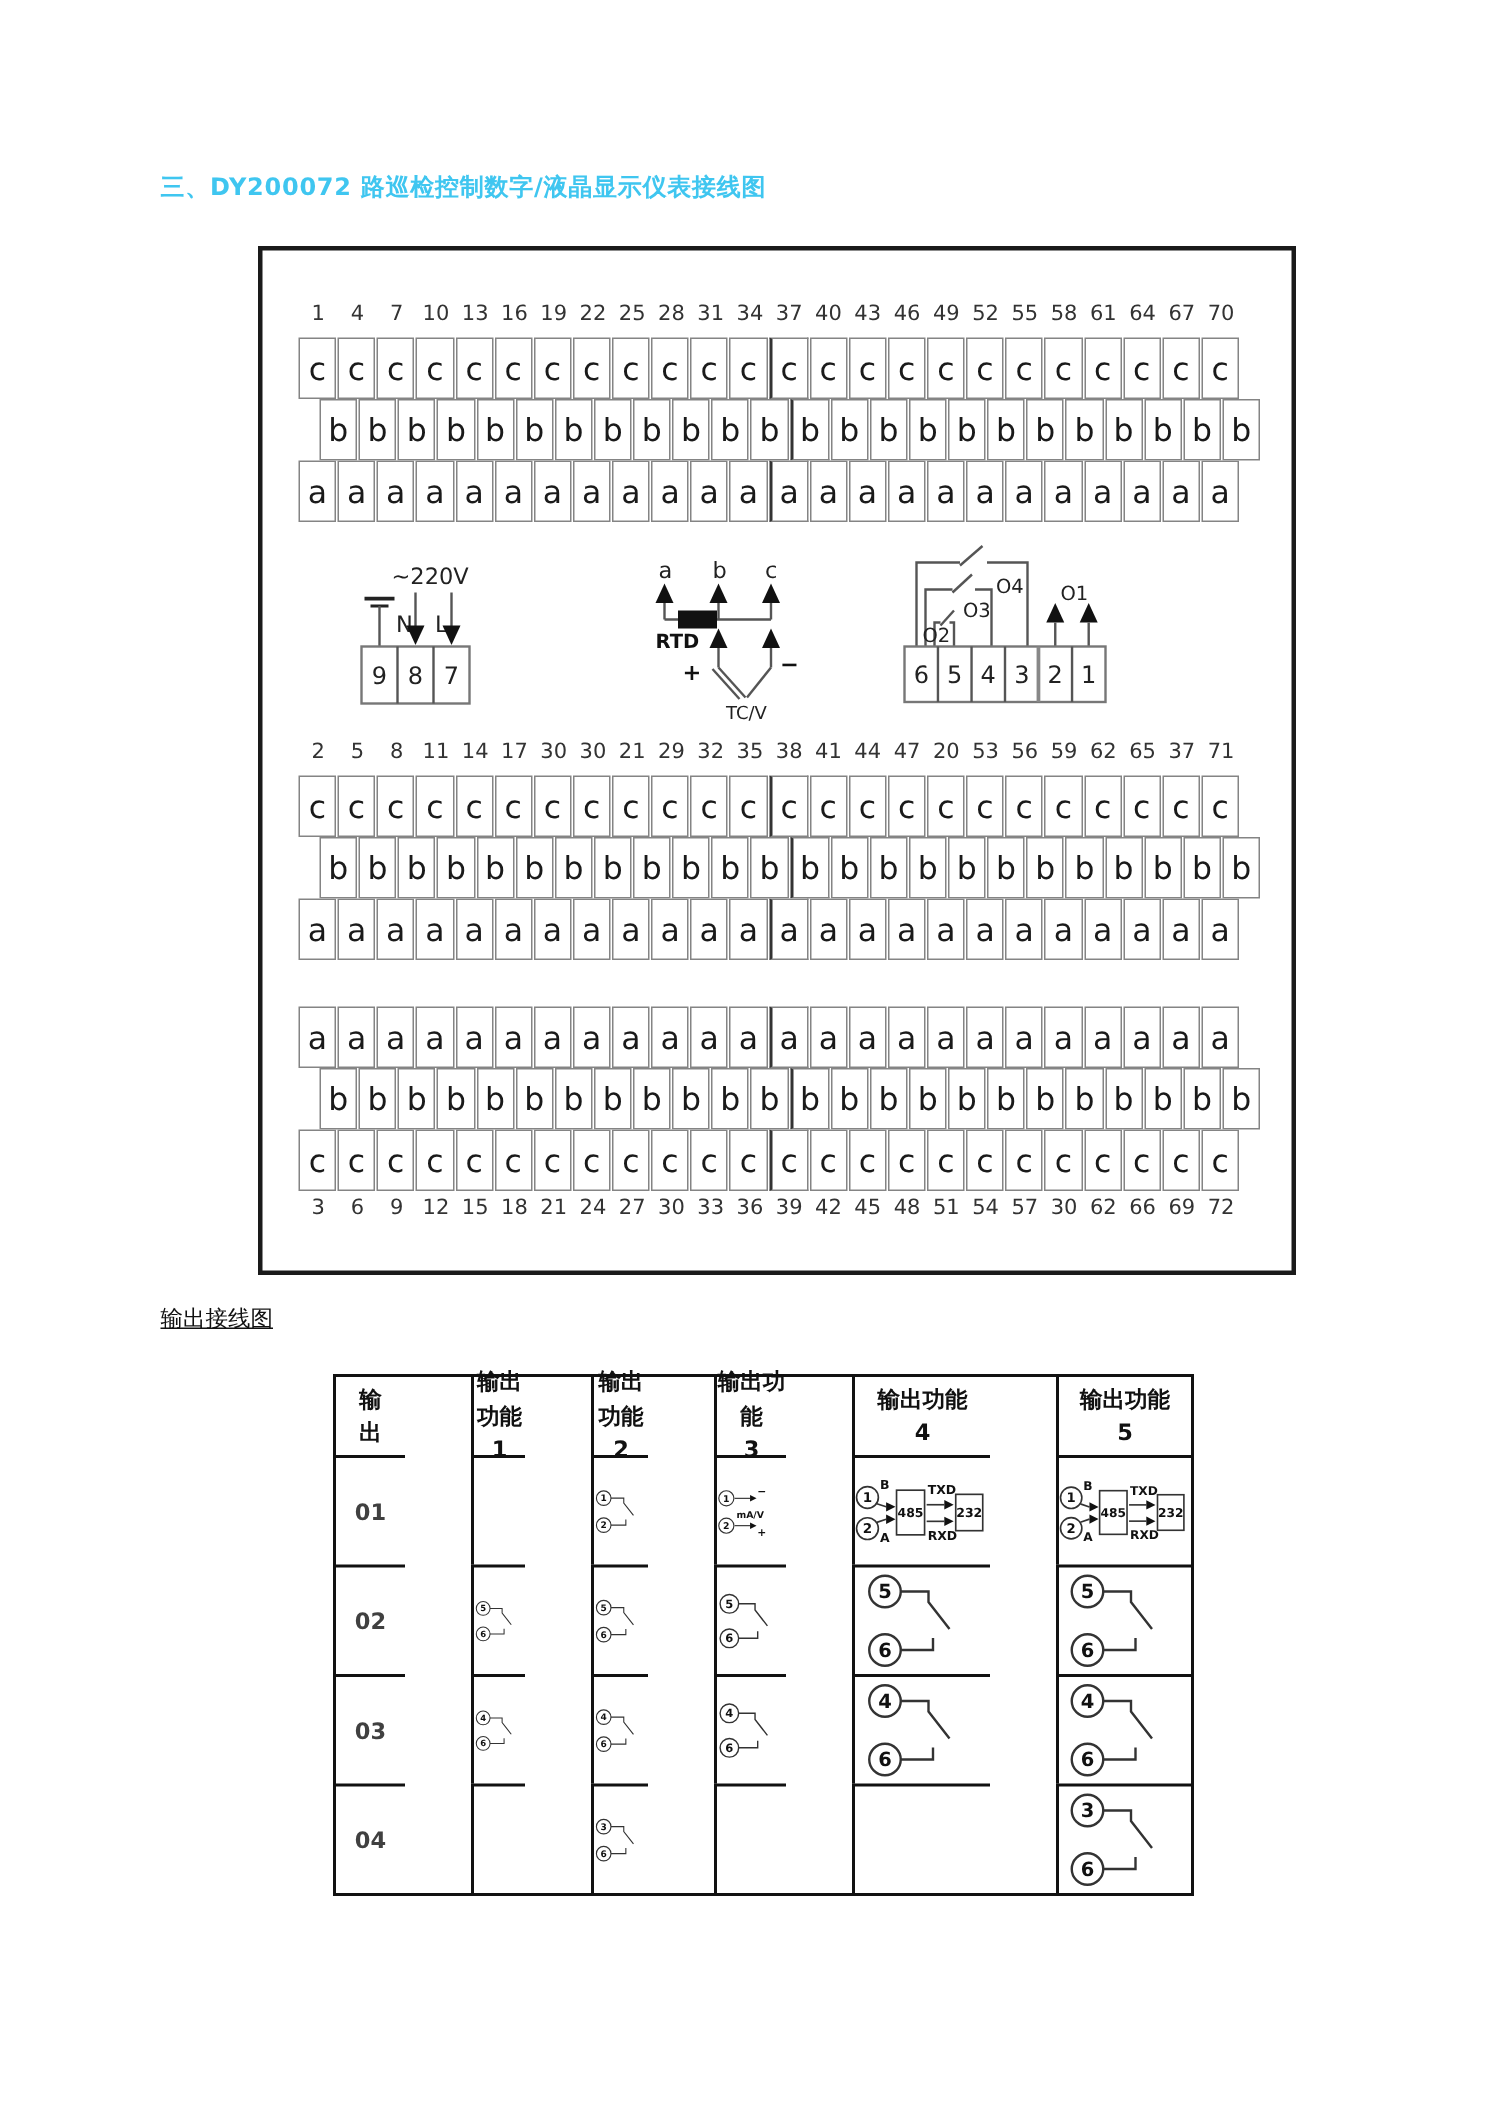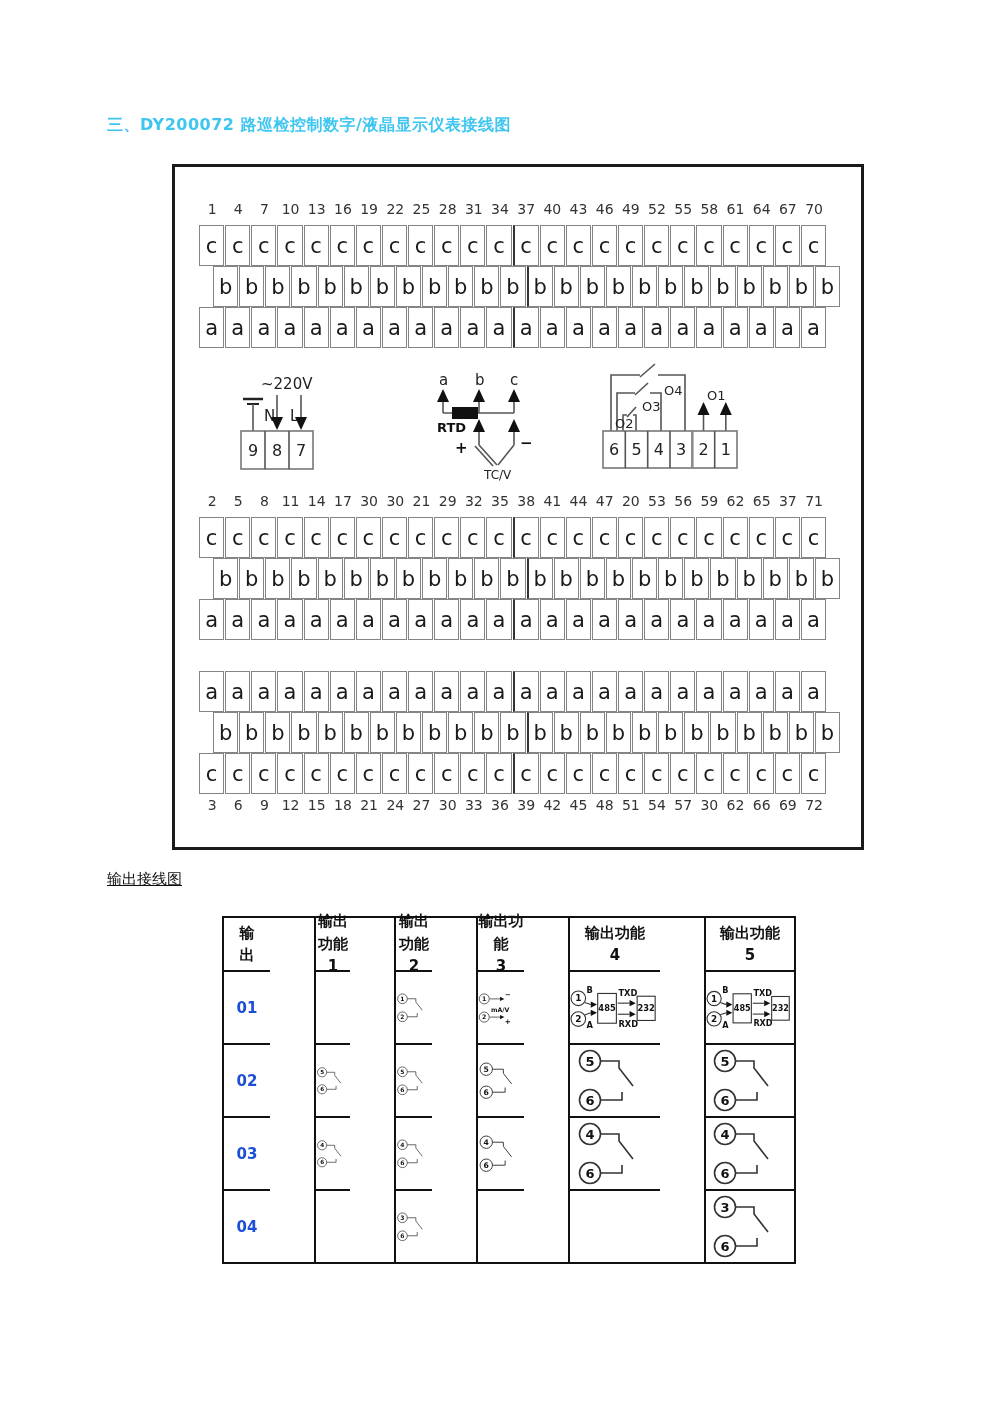--- a/index.html
+++ b/index.html
@@ -35,21 +35,21 @@
 
   
   #outTable{position:absolute;left:222px;top:916px;display:grid;
             grid-template-columns:46px 80px 82px 92px 136px 134px;
             grid-template-rows:52px 73px 73px 73px 73px;
             border:2.5px solid #111;background:#fff;}
   .tc{display:flex;align-items:center;justify-content:center;background:#fff;}
   .tc.bl{border-left:2px solid #111;margin-left:44px;}
   .tc.bt{border-top:2px solid #111;}
   .hdr{flex-direction:column;font-weight:bold;font-size:15px;line-height:1.5;color:#111;text-align:center;}
-  .rid{font-weight:bold;font-size:15px;color:#1d4ed8;}
+  .rid{font-weight:bold;font-size:15px;color:#404040;}
   
   .st{stroke:#333;stroke-width:1.6;fill:none;}
   .num{font:bold 13px "DejaVu Sans",sans-serif;fill:#111;}
   .tag{font:bold 12px "DejaVu Sans",sans-serif;fill:#111;}
   .box{font:bold 12px "DejaVu Sans",sans-serif;fill:#111;}
   .sign{font:bold 15px "DejaVu Sans",sans-serif;fill:#111;}
   .lbl{font:bold 13px "DejaVu Sans",sans-serif;fill:#111;}
 </style>
 </head>
 <body>

